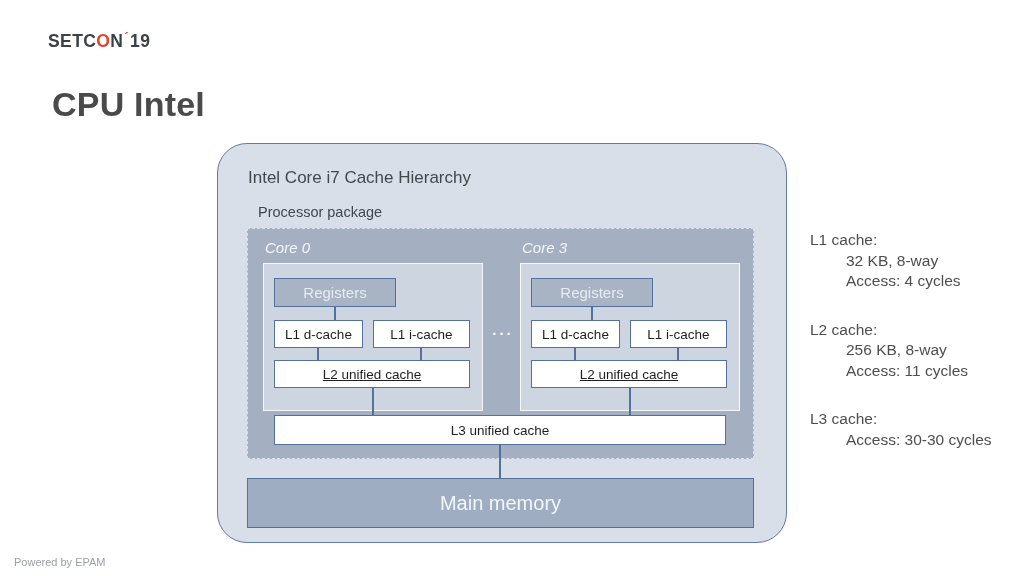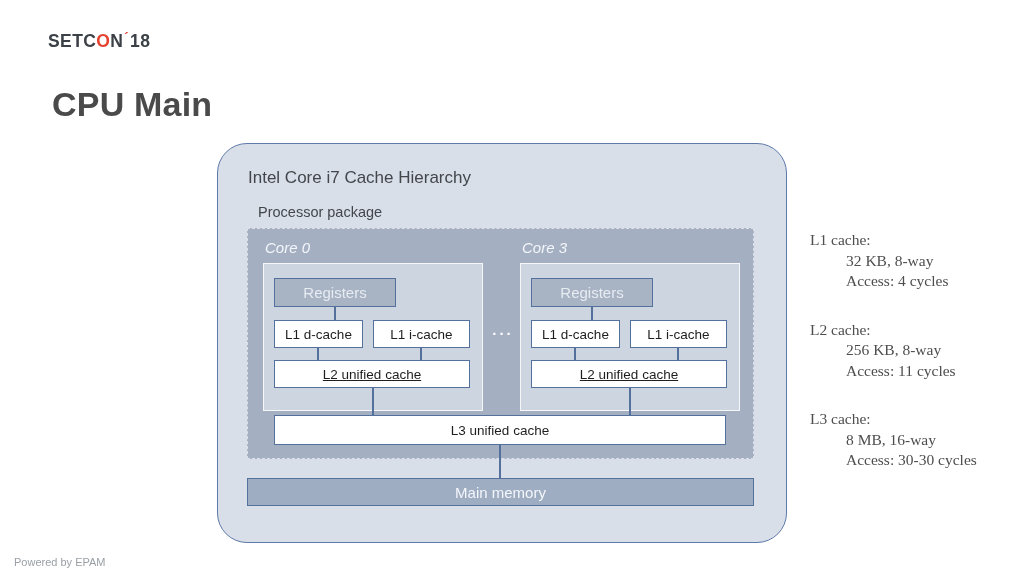--- a/index.html
+++ b/index.html
@@ -49,39 +49,39 @@
   .c-l1d  { left: 53px;  top: 84px; height: 12px; }
   .c-l1i  { left: 156px; top: 84px; height: 12px; }
   .c-l2a  { left: 124px; top: 158px; height: 28px; }
   .c-l2b  { left: 381px; top: 158px; height: 28px; }
   .c-l3   { left: 281px; top: 300px; height: 34px; }
 
   .ellipsis { left: 238px; top: 92px; width: 34px; text-align: center; color: #ffffff;
               font-weight: 700; font-size: 15px; letter-spacing: 3px; }
 
   
-  .mainmem { left: 29px; top: 334px; width: 507px; height: 28px; background: #9fadc2;
-             border: 1.5px solid #54719e; color: #f3f6fa; font-size: 15px; }
+  .mainmem { left: 29px; top: 334px; width: 507px; height: 50px; background: #9fadc2;
+             border: 1.5px solid #54719e; color: #f3f6fa; font-size: 20px; }
 
   
-  .specs { left: 810px; top: 230px; font-size: 15.5px; color: #4e4e4e; line-height: 20.5px; font-family: Liberation Serif, serif; }
+  .specs { left: 810px; top: 230px; font-size: 15.5px; color: #4e4e4e; line-height: 20.5px; }
   .spec-group { margin-bottom: 28px; }
   .spec-line { padding-left: 36px; }
 
   
   .footer { left: 14px; top: 556px; font-size: 11px; color: #9aa0a6; }
 </style>
 </head>
 <body>
 
 <div class="abs logo">
-  <span>SETC</span><span class="accent">O</span><span>N</span><span class="apos">´</span><span>18</span>
+  <span>SETC</span><span class="accent">O</span><span>N</span><span class="apos">´</span><span>19</span>
 </div>
 
-<h1 class="abs slide-title">CPU Main</h1>
+<h1 class="abs slide-title">CPU Intel</h1>
 
 <div class="abs panel">
   <div class="abs panel-title">Intel Core i7 Cache Hierarchy</div>
   <div class="abs package-label">Processor package</div>
 
   <div class="abs package">
     <div class="abs core-label label-0">Core 0</div>
     <div class="abs core-label label-3">Core 3</div>
 
     <div class="abs core core-0">
@@ -121,18 +121,17 @@
     <div class="spec-line">32 KB, 8-way</div>
     <div class="spec-line">Access: 4 cycles</div>
   </div>
   <div class="spec-group">
     <div class="spec-title">L2 cache:</div>
     <div class="spec-line">256 KB, 8-way</div>
     <div class="spec-line">Access: 11 cycles</div>
   </div>
   <div class="spec-group">
     <div class="spec-title">L3 cache:</div>
-    <div class="spec-line">8 MB, 16-way</div>
     <div class="spec-line">Access: 30-30 cycles</div>
   </div>
 </div>
 
 <div class="abs footer">Powered by EPAM</div>
 
 </body></html>

